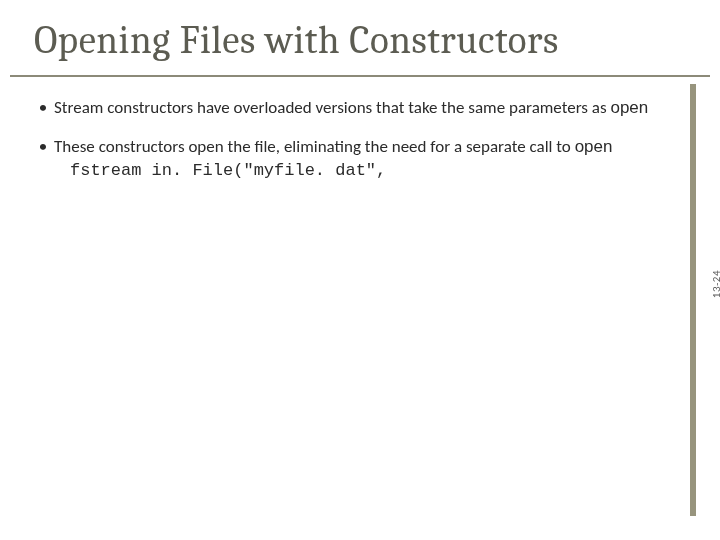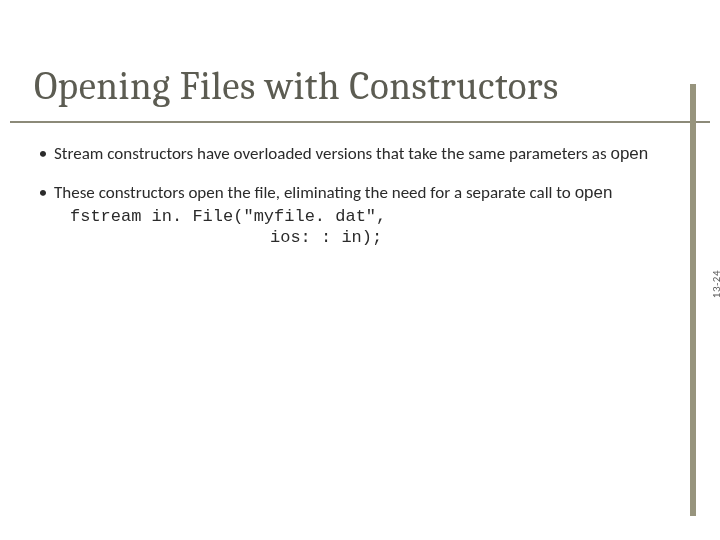--- a/index.html
+++ b/index.html
@@ -1,19 +1,19 @@
 <!DOCTYPE html>
 <html><head>
 <meta charset="utf-8">
 <style>
   * { margin: 0; padding: 0; box-sizing: border-box; }
   html, body { width: 720px; height: 540px; background: #fff; font-family: "Calibri", "Segoe UI", sans-serif; }
   .slide { position: relative; width: 720px; height: 540px; background: #fff; }
   .title-wrap { padding: 18px 34px 8px 34px; }
-  .title { font-family: "Cambria", "Georgia", serif; font-size: 39px; font-weight: 400; color: #5c5c52; letter-spacing: 0.5px; margin-top: 46px; }
+  .title { font-family: "Cambria", "Georgia", serif; font-size: 39px; font-weight: 400; color: #5c5c52; letter-spacing: 0.5px; }
   .underline { height: 2px; background: #8c8a79; margin: 4px 10px 0 10px; }
   .content { padding: 20px 60px 0 38px; font-size: 17px; color: #2b2b2b; line-height: 1.25; }
   .bullet { display: flex; flex-direction: row; align-items: flex-start; margin-bottom: 18px; font-family: "Calibri", "Segoe UI", sans-serif; }
   .bullet .dot { width: 10px; flex: 0 0 10px; text-align: center; margin-right: 6px; color: #2b2b2b; font-size: 17px; line-height: 1.25; }
   .bullet .txt {}
   .mono { font-family: Liberation Sans, sans-serif; }
   .code-block { font-family: "Courier New", monospace; margin-left: 16px; margin-top: 2px; font-size: 17px; }
   .code-line2 { margin-left: 200px; }
   .side-bar { position: absolute; right: 24px; top: 84px; bottom: 24px; width: 6px; background: #97947d; }
   .page-num { position: absolute; right: 4px; top: 50%; transform: translateY(-50%) rotate(-90deg); transform-origin: right center; font-size: 11px; color: #5a5a5a; font-family: "Calibri","Segoe UI",sans-serif; letter-spacing: 0.5px; }
@@ -36,21 +36,20 @@
         <span>Stream constructors have overloaded versions that take the same parameters as </span><span class="mono">open</span>
       </div>
     </div>
 
     <div class="bullet">
       <div class="dot">•</div>
       <div class="txt">
         <span>These constructors open the file, eliminating the need for a separate call to </span><span class="mono">open</span>
         <div class="code-block">
           <div>fstream in. File("myfile. dat",</div>
-          <div class="code-line2">ios: : in);</div>
         </div>
       </div>
     </div>
 
   </div>
 
   <div class="side-bar"></div>
   <div class="page-num">13-24</div>
 
 </div>

